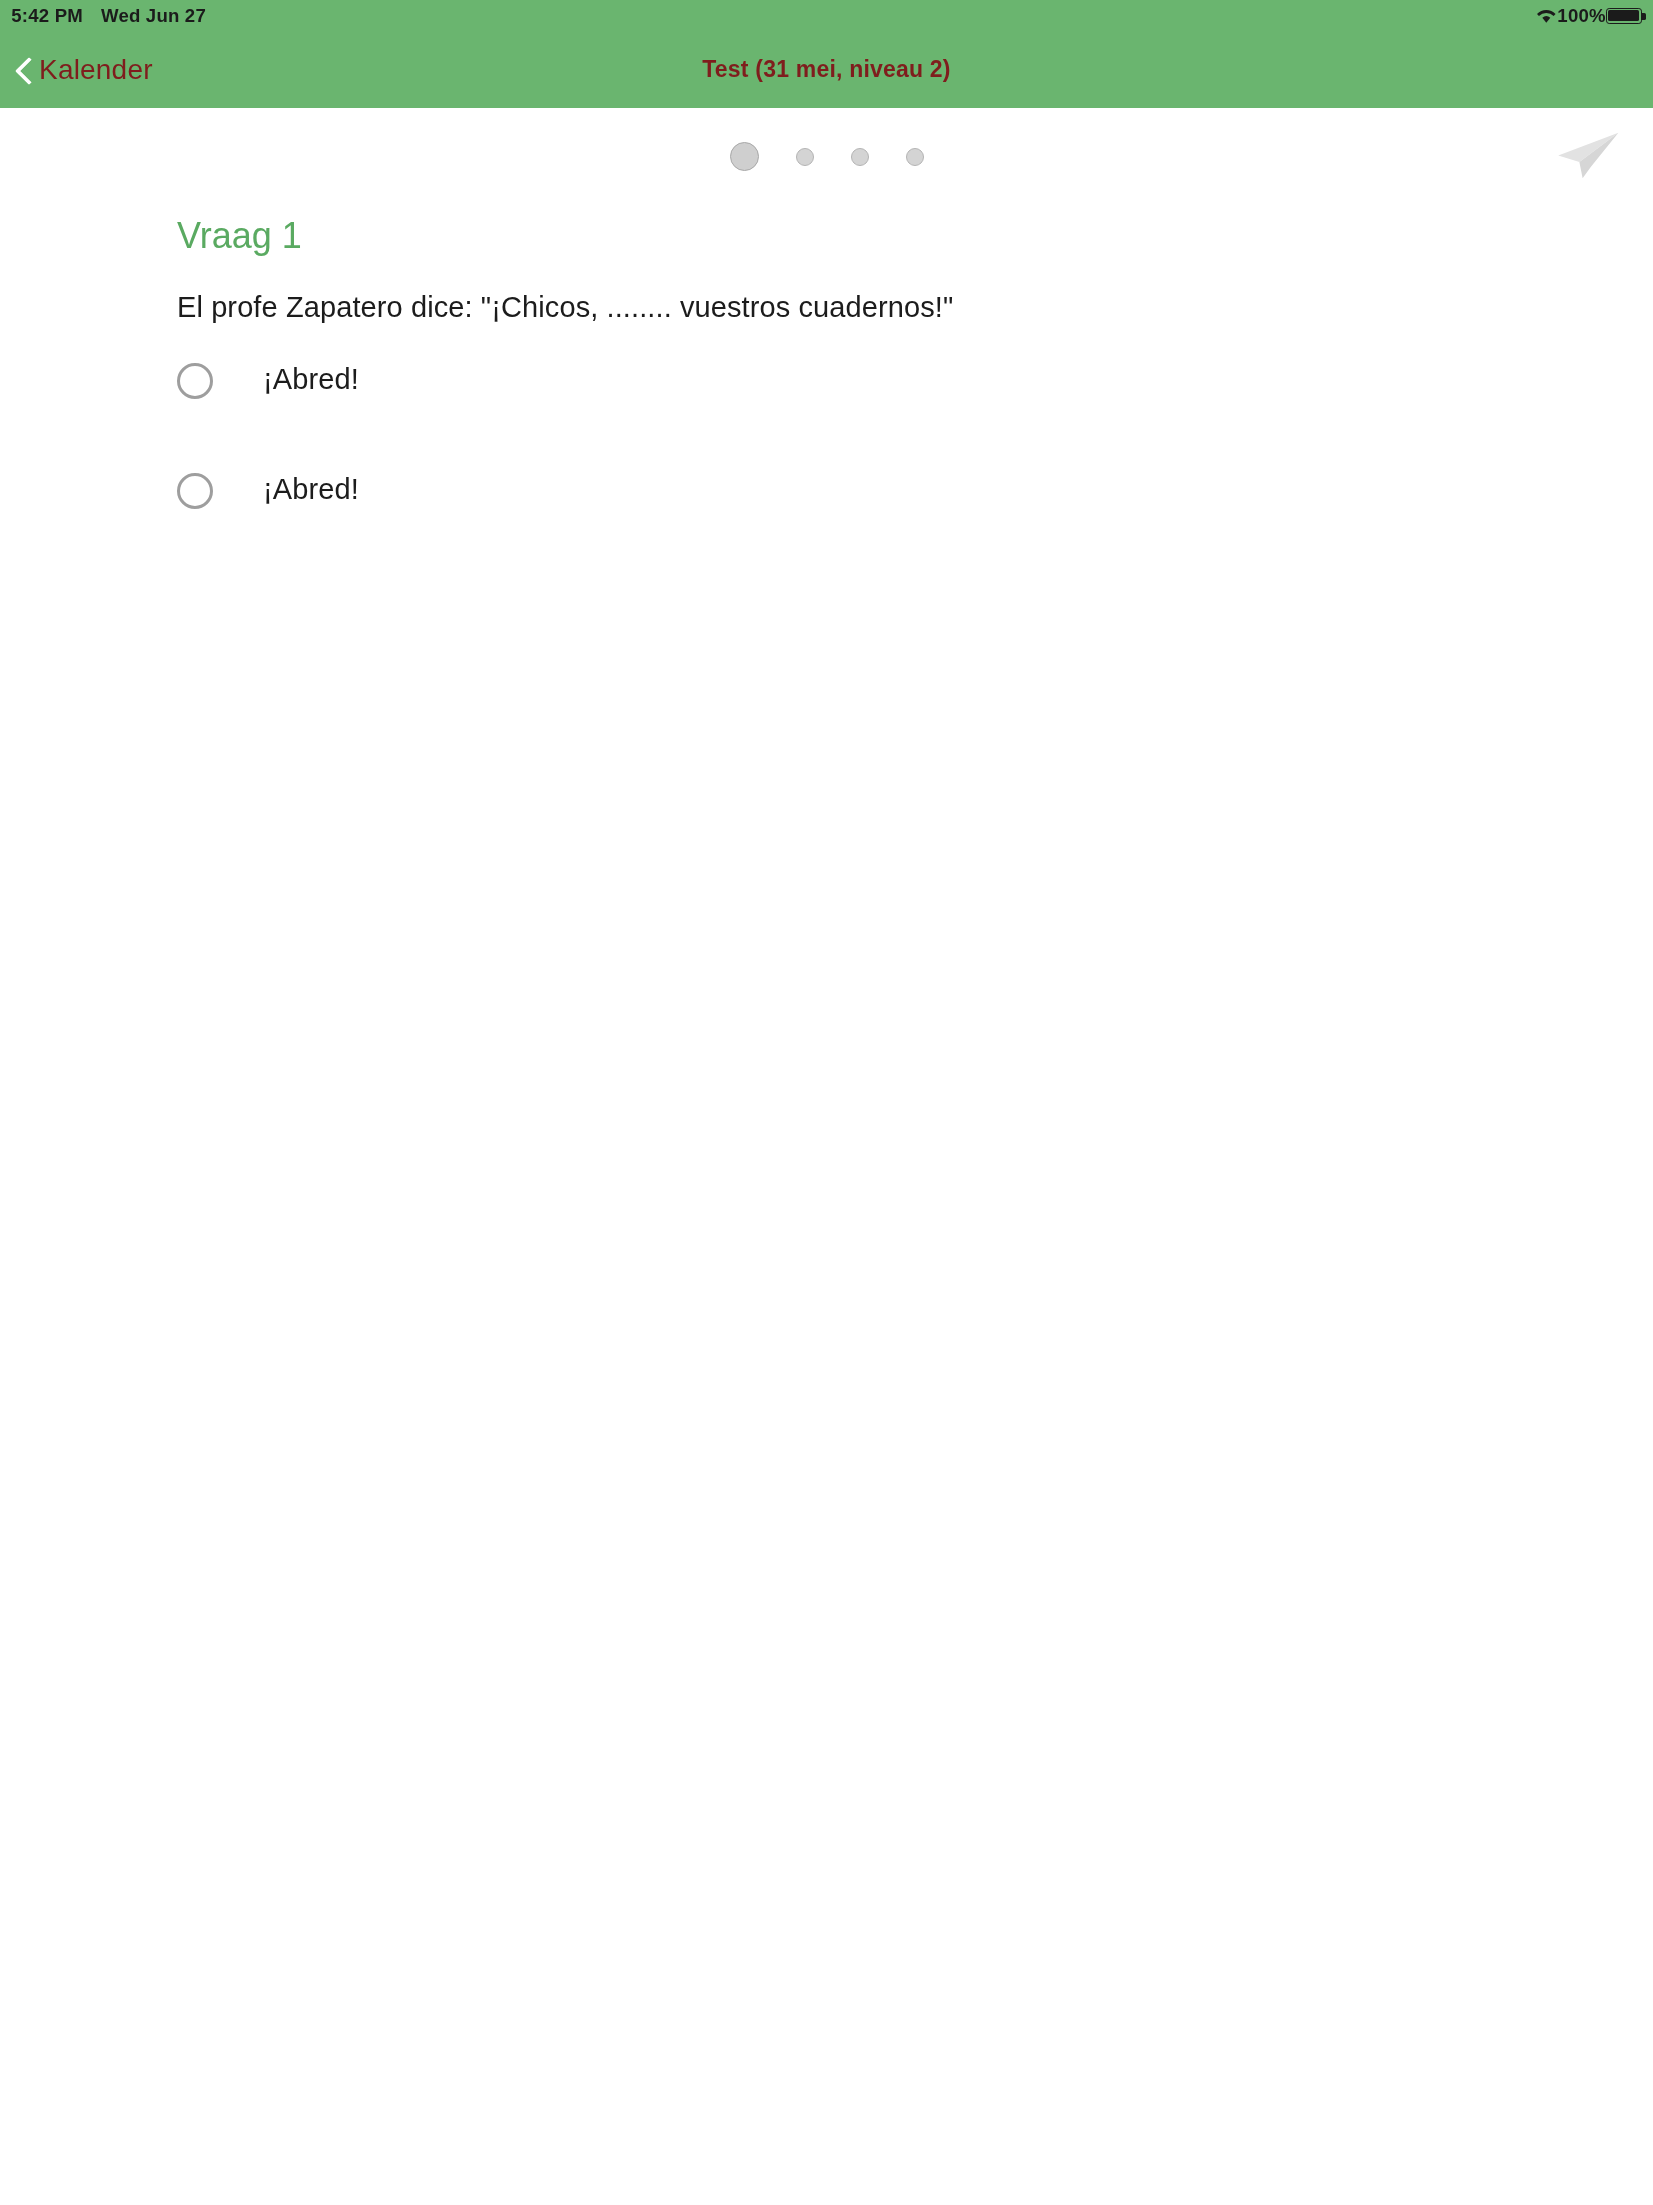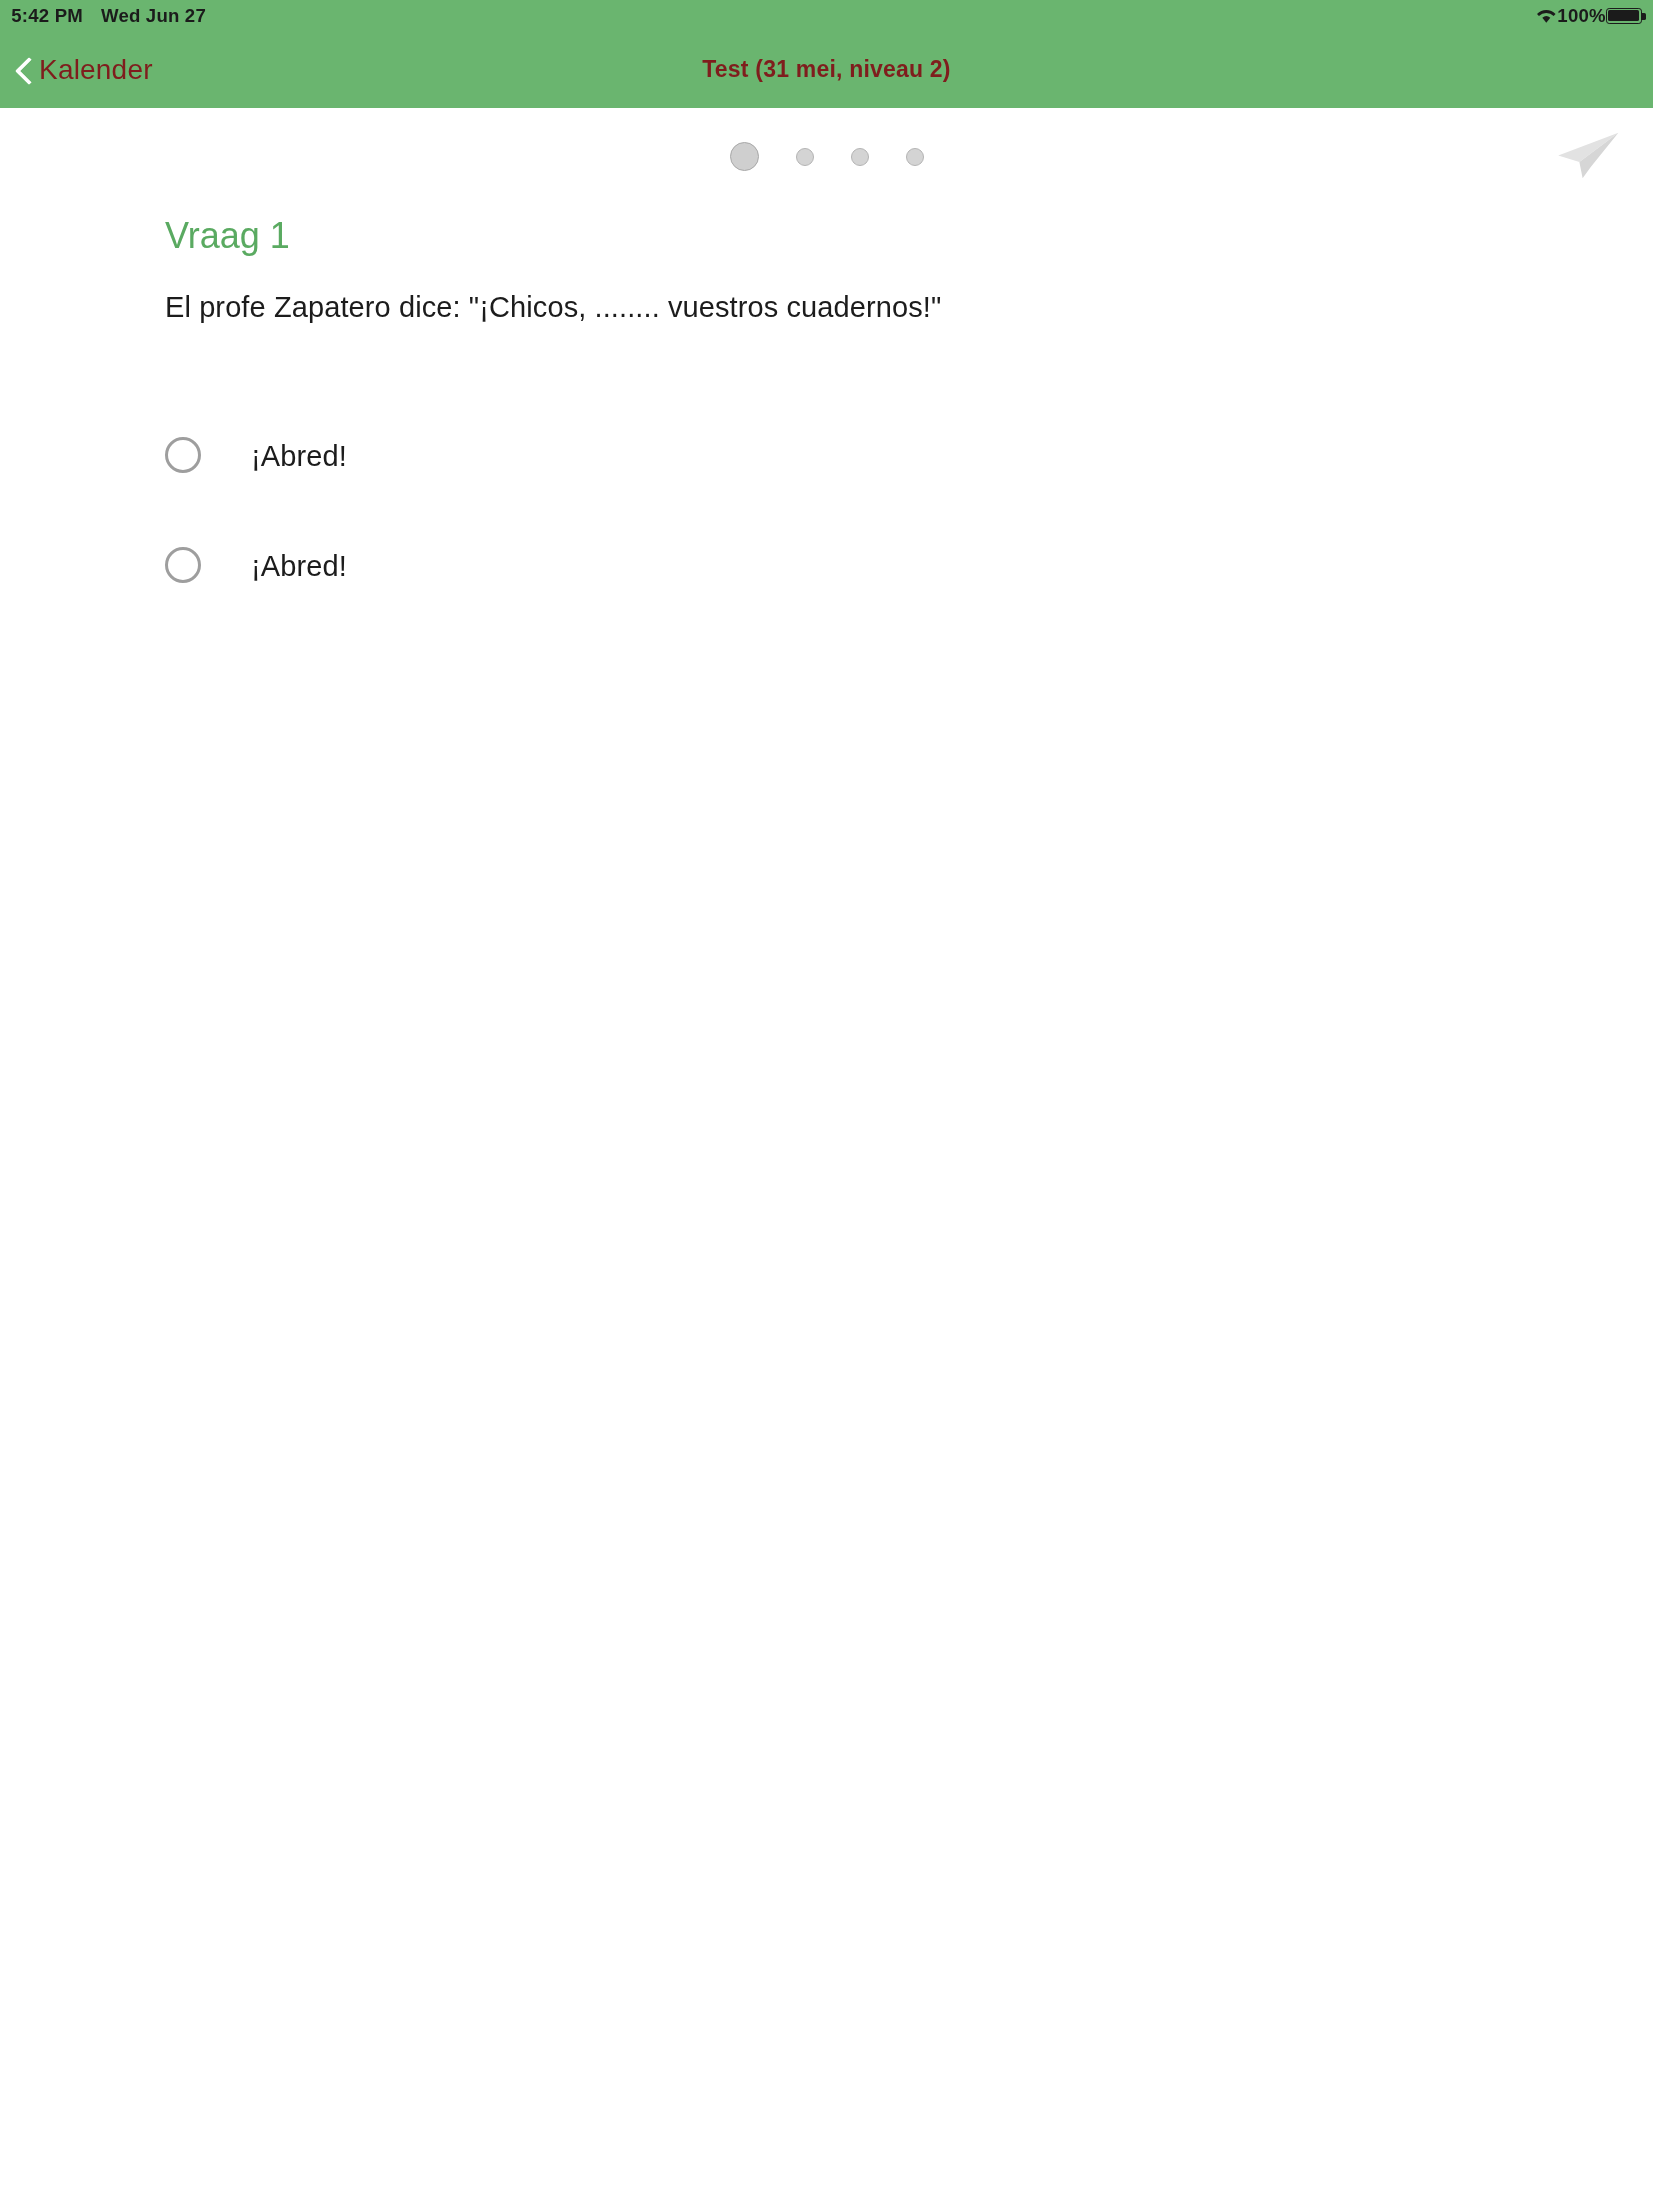--- a/index.html
+++ b/index.html
@@ -118,39 +118,39 @@
     top: 50%;
     transform: translateY(-50%);
     width: 73px; height: 73px;
     display: flex;
     align-items: center;
     justify-content: center;
     cursor: pointer;
   }
 
   
-  .content { padding: 0 0 0 0; }
+  .content { padding: 0 0 0 12px; }
   .question-title {
     color: #5aaa61;
     font-size: 36px;
     font-weight: 400;
     padding: 0 0 0 165px;
     margin-top: 9.7px;
   }
   .question-text {
     color: #1c1c1c;
     font-size: 29px;
     padding: 0 0 0 165px;
     margin-top: 34px;
     letter-spacing: 0.1px;
   }
   .options { margin-top: 39px; }
   .option {
     display: flex;
-    align-items: flex-end;
+    align-items: flex-start;
     height: 110px;
     padding-left: 165px;
     cursor: pointer;
   }
   .radio {
     width: 36px; height: 36px;
     border-radius: 50%;
     border: 3.2px solid #9e9e9e;
     background: #ffffff;
     flex: none;

